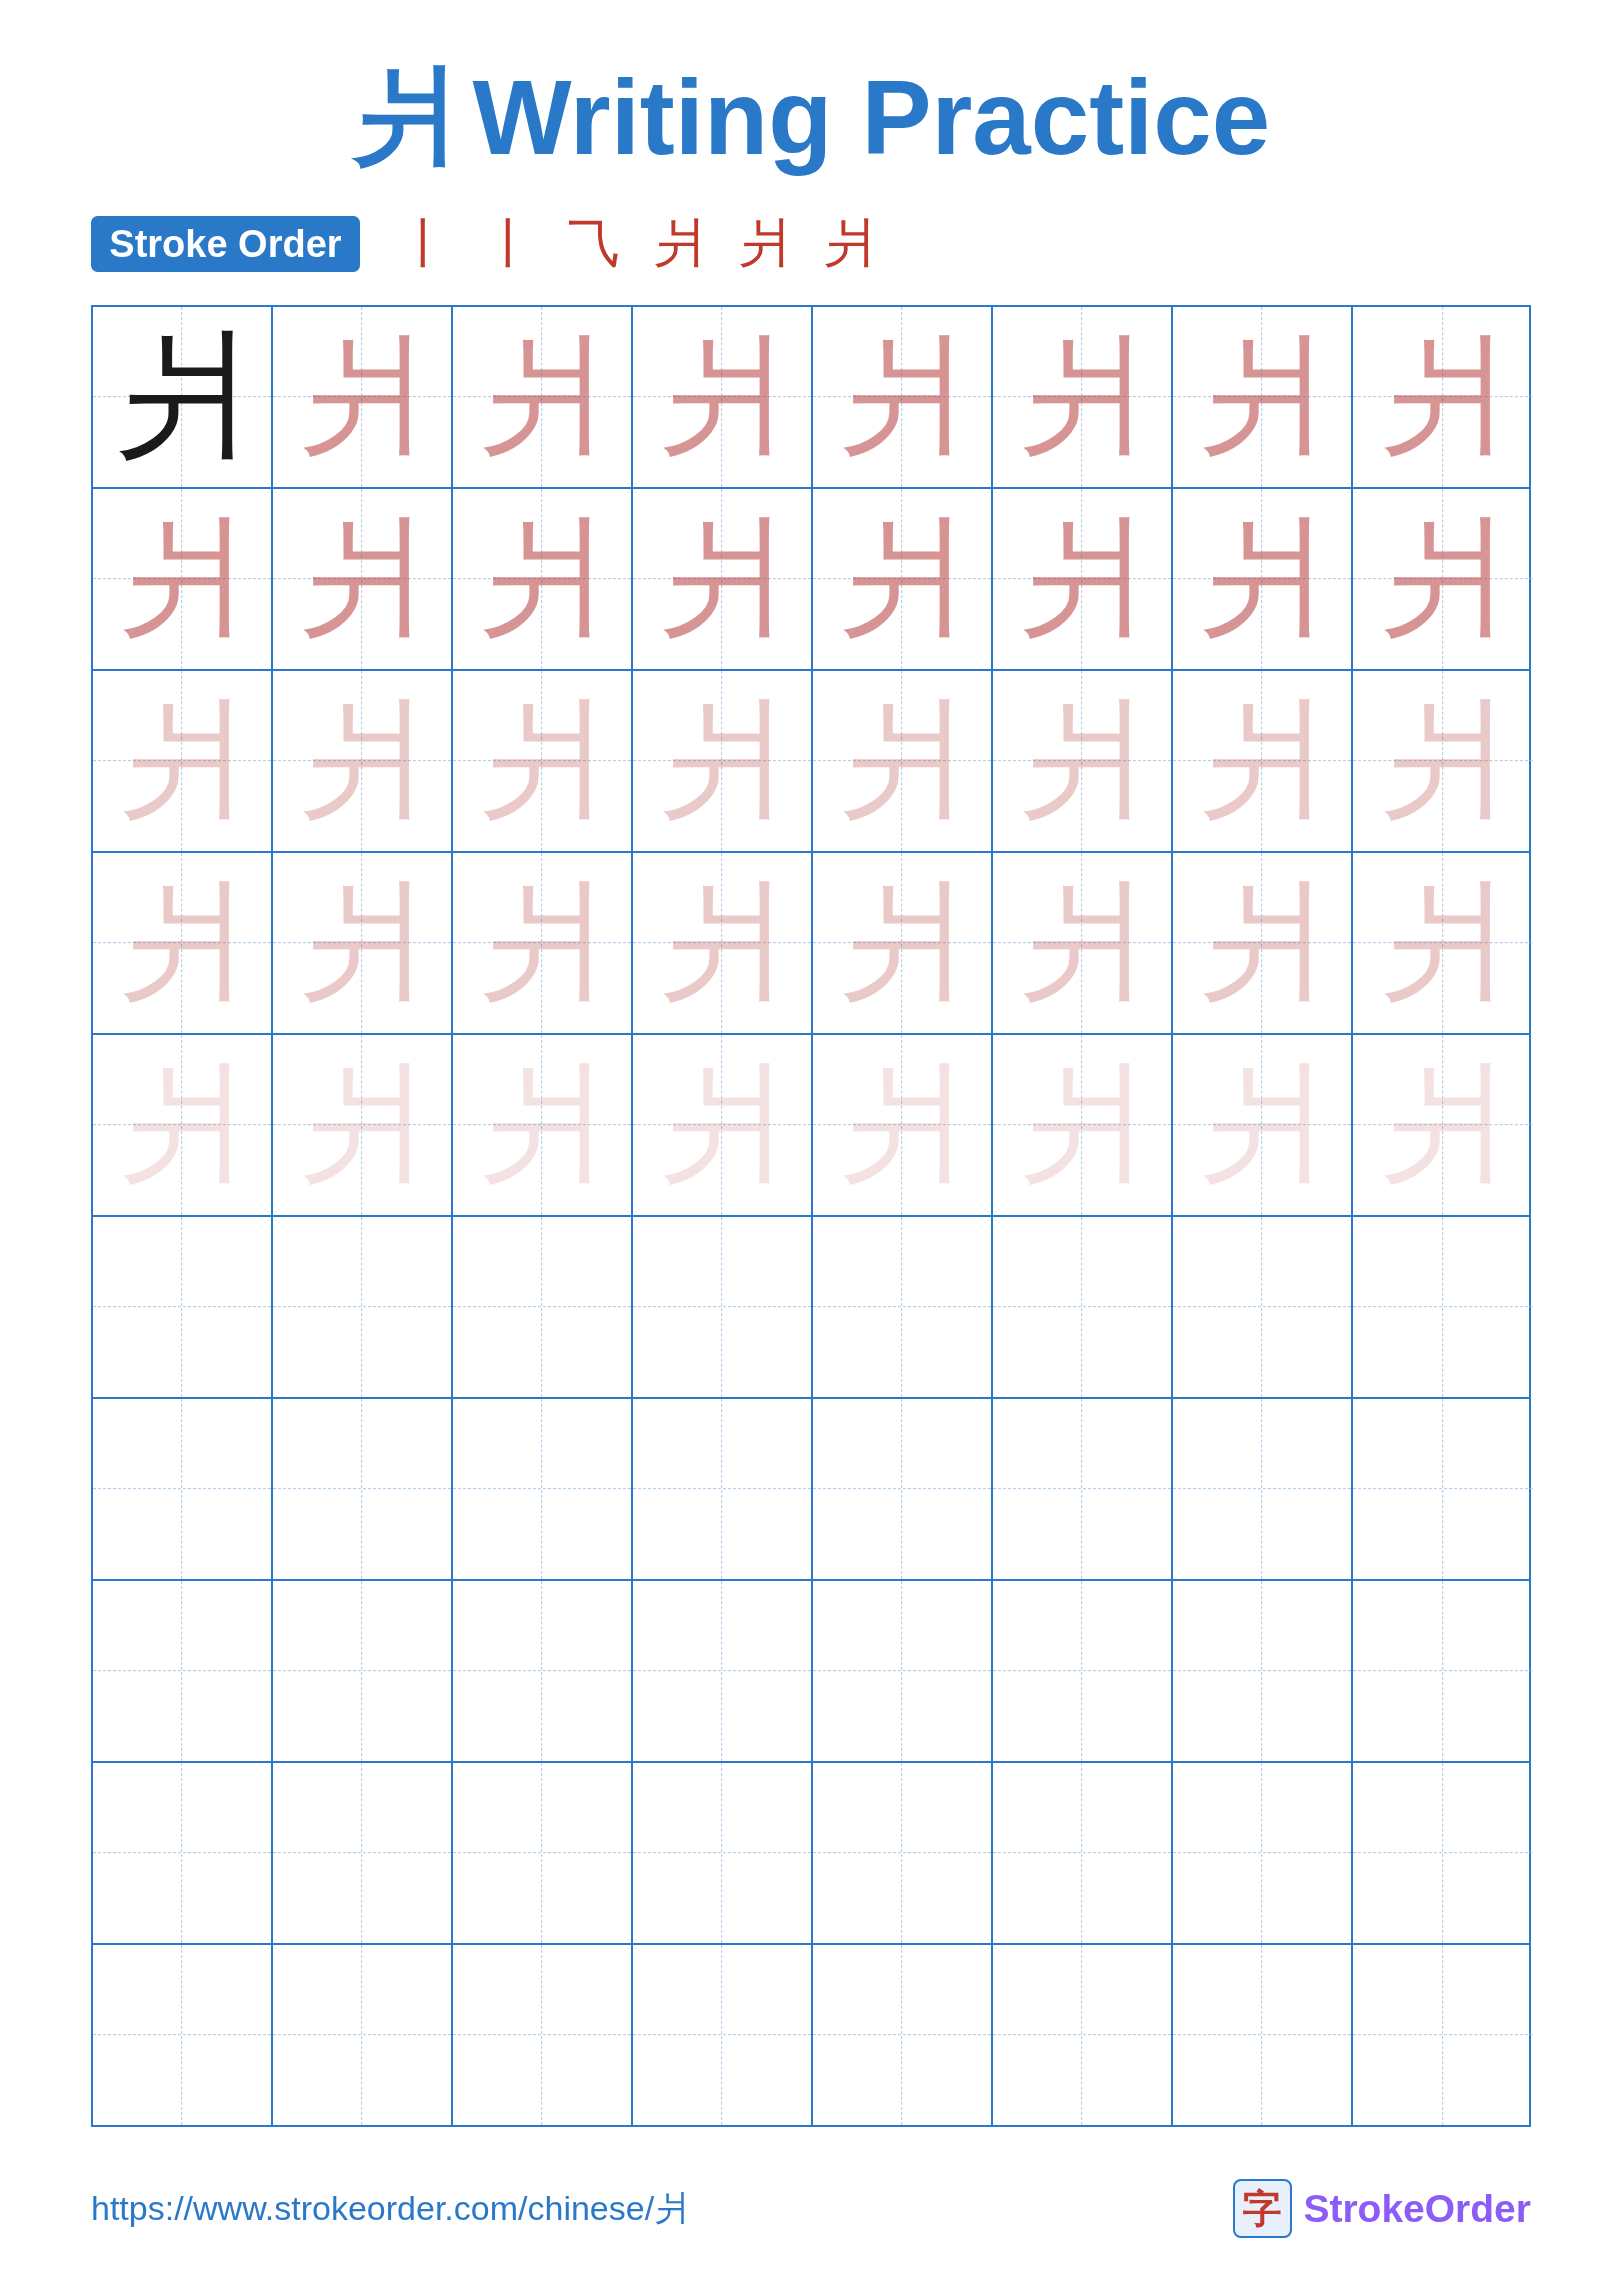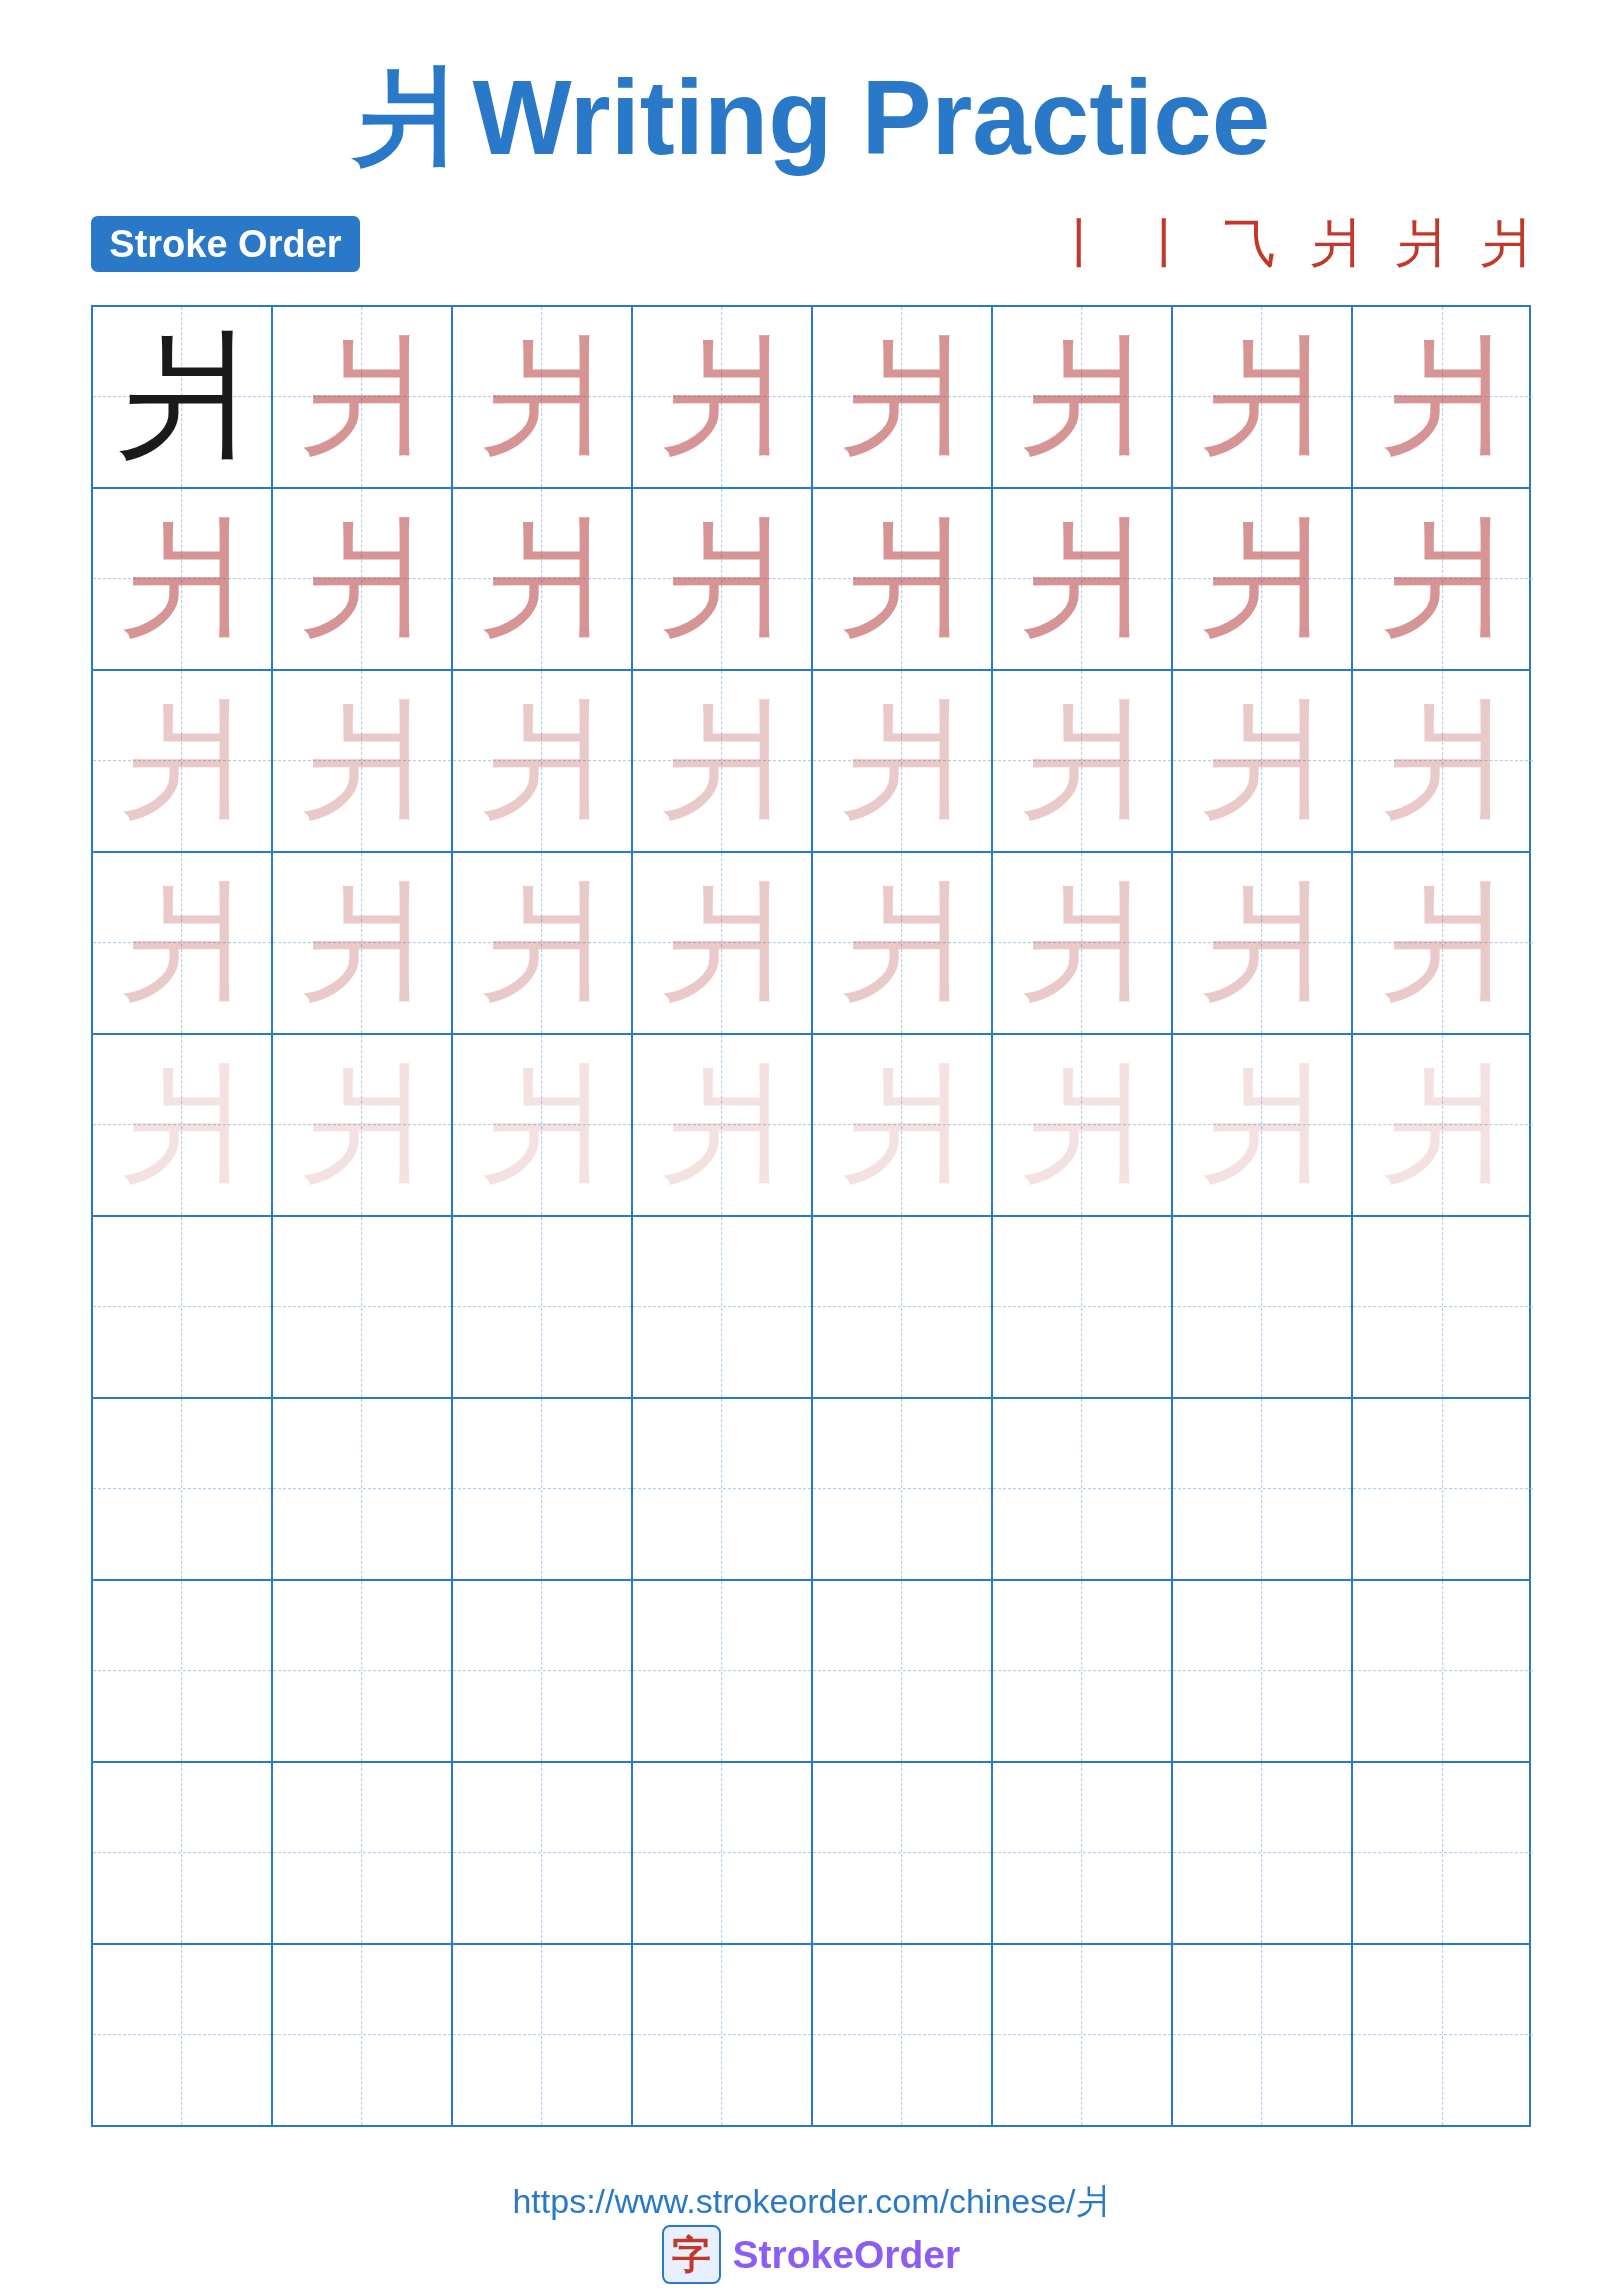--- a/index.html
+++ b/index.html
@@ -41,23 +41,22 @@
       font-size: 105px;
       font-weight: bold;
       font-family: Arial, sans-serif;
       line-height: 1;
     }
 
     .stroke-order-section {
       width: 1440px;
       display: flex;
       align-items: center;
-      gap: 26px;
+      gap: 38px;
       margin-bottom: 26px;
-      justify-content: space-between;
     }
 
     .stroke-order-badge {
       background: #2979c8;
       color: #fff;
       font-size: 38px;
       font-family: Arial, sans-serif;
       font-weight: bold;
       padding: 6.5px 18.3px;
       border-radius: 6.5px;
@@ -168,21 +167,20 @@
       
     }
 
     
     .footer {
       width: 1440px;
       display: flex;
       align-items: center;
       justify-content: space-between;
       margin-top: 52px;
-      flex-direction: column;
     }
 
     .footer-url {
       color: #2979c8;
       font-size: 34px;
       font-family: Arial, sans-serif;
     }
 
     .footer-brand {
       display: flex;

